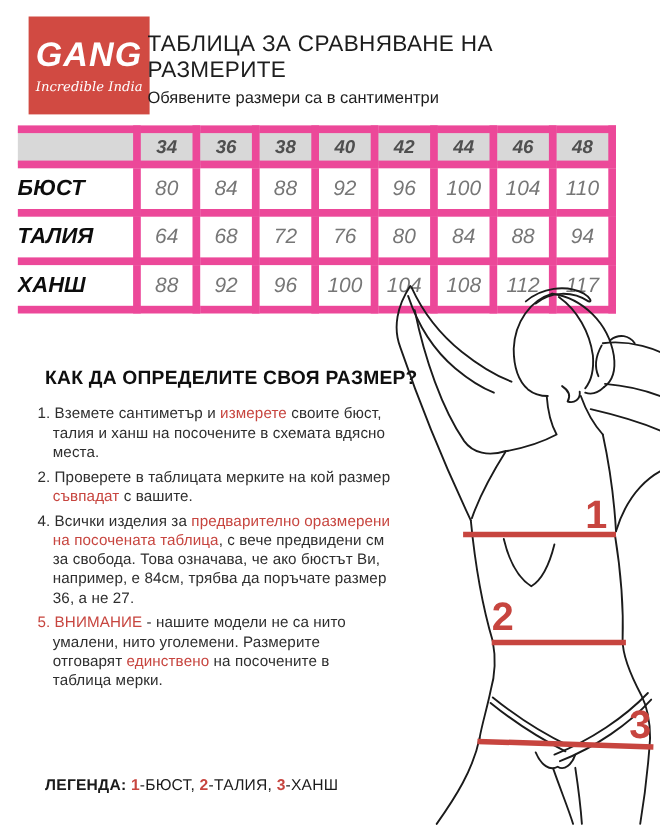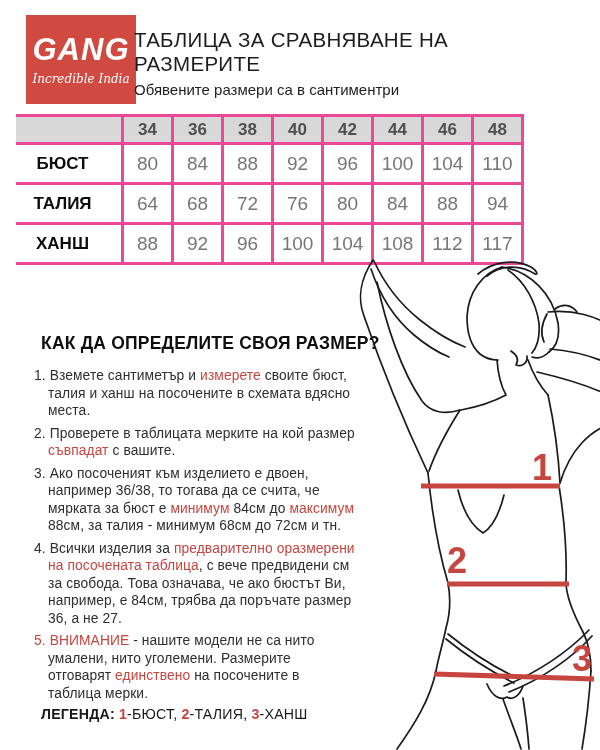--- a/index.html
+++ b/index.html
@@ -11,27 +11,27 @@
         color:#fff;display:flex;flex-direction:column;align-items:center;justify-content:center;}
   .logo-brand{font-style:italic;font-weight:700;font-size:31px;line-height:1;letter-spacing:1px;}
   .logo-tagline{font-family:"DejaVu Serif","Liberation Serif",serif;font-style:italic;
         font-size:12px;margin-top:7px;white-space:nowrap;}
   .titles{position:absolute;left:118px;top:28px;width:376px;color:#1d1d1d;}
   .title{font-size:20.5px;letter-spacing:.3px;}
   .subtitle{font-size:15px;margin-top:5px;}
 
   
   .size-table{position:absolute;left:0;top:114px;border-collapse:collapse;table-layout:fixed;}
-  .size-table th,.size-table td{border:3px solid #ec4899;padding:0;}
+  .size-table th,.size-table td{border:7px solid #ec4899;padding:0;font-style:italic;}
   .size-table tr > *:first-child{border-left:none;}
   .size-table thead th{background:#d8d8d8;color:#4f4f4f;font-size:17px;font-weight:700;
         height:25px;width:47px;text-align:center;}
   .size-table thead th.corner{width:93px;}
-  .size-table tbody th{width:93px;height:37px;text-align:center;padding-right:12px;
-        font-size:17px;color:#0d0d0d;font-weight:700;background:#fff;}
+  .size-table tbody th{width:93px;height:37px;text-align:left;padding-right:12px;
+        font-size:20px;color:#0d0d0d;font-weight:700;background:#fff;}
   .size-table tbody td{text-align:center;font-size:19px;color:#767676;background:#fff;}
 
   
   .howto-heading{position:absolute;left:25px;top:333px;font-size:17.5px;font-weight:700;
         color:#0f0f0f;letter-spacing:.2px;}
   .howto-list{position:absolute;left:18px;top:367px;width:322px;font-size:13.8px;
         line-height:17.5px;color:#2e2e2e;letter-spacing:.1px;}
   .howto-item{padding-left:14px;text-indent:-14px;margin-bottom:5px;}
   .red{color:#c7453f;}
   .b{font-weight:700;}
@@ -107,21 +107,20 @@
           <td>112</td>
           <td>117</td>
         </tr>
       </tbody>
   </table>
 
   <div class="howto-heading">КАК ДА ОПРЕДЕЛИТЕ СВОЯ РАЗМЕР?</div>
   <div class="howto-list">
       <div class="howto-item"><span>1. </span><span>Вземете сантиметър и </span><span class="red">измерете</span><span> своите бюст, талия и ханш на посочените в схемата вдясно места.</span></div>
       <div class="howto-item"><span>2. </span><span>Проверете в таблицата мерките на кой размер </span><span class="red">съвпадат</span><span> с вашите.</span></div>
-      <div class="howto-item"><span>3. </span><span>Ако посоченият към изделието е двоен, например 36/38, то тогава да се счита, че мярката за бюст е </span><span class="red">минимум</span><span>  84см до </span><span class="red">максимум</span><span> 88см, за талия - минимум 68см до 72см и тн.</span></div>
       <div class="howto-item"><span>4. </span><span>Всички изделия за </span><span class="red">предварително оразмерени на посочената таблица</span><span>, с вече предвидени см за свобода. Това означава, че ако бюстът Ви, например, е 84см, трябва да поръчате размер 36, а не 27.</span></div>
       <div class="howto-item"><span class="red">5. </span><span class="red">ВНИМАНИЕ</span><span> - нашите модели не са нито умалени, нито уголемени. Размерите отговарят </span><span class="red">единствено</span><span> на посочените в таблица мерки.</span></div>
     </div>
 
   <div class="legend"><span class="b">ЛЕГЕНДА: </span><span class="num">1</span><span>-БЮСТ, </span><span class="num">2</span><span>-ТАЛИЯ, </span><span class="num">3</span><span>-ХАНШ</span></div>
 
   <div class="figure">
     <svg width="265" height="498" viewBox="0 0 265 498">
       <g fill="none" stroke="#1b1b1b" stroke-width="1.7" stroke-linecap="round" stroke-linejoin="round">
 

